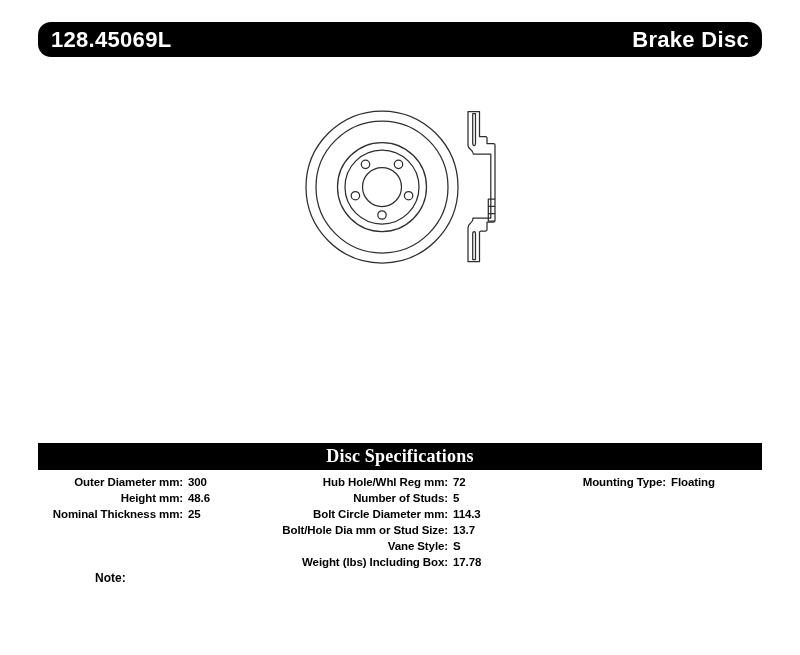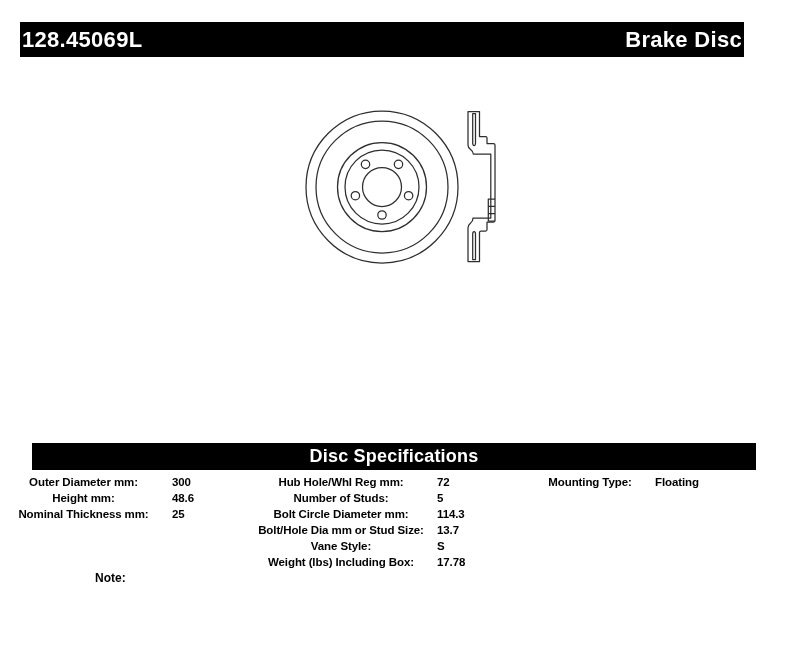--- a/index.html
+++ b/index.html
@@ -5,37 +5,37 @@
   html,body{margin:0;padding:0;}
   body{
     width:800px;height:655px;
     background:#ffffff;
     font-family:"Liberation Sans","DejaVu Sans",sans-serif;
     position:relative;
     color:#000;
     overflow:hidden;
   }
   .header-bar{
-    position:absolute;left:20px;top:22px;width:724px;height:35px;
+    position:absolute;left:38px;top:22px;width:724px;height:35px;
     background:#000;color:#fff;
     display:flex;align-items:center;justify-content:space-between;
-    box-sizing:border-box;padding:0 2px;
+    box-sizing:border-box;padding:0 13px;border-radius:13px;
   }
   .header-bar .part-number{font-size:22px;font-weight:bold;letter-spacing:.3px;}
   .header-bar .product-type{font-size:22px;font-weight:bold;letter-spacing:.3px;}
   .drawing-svg{position:absolute;left:280px;top:88px;}
   .spec-bar{
-    position:absolute;left:32px;top:443px;width:724px;height:27px;
+    position:absolute;left:38px;top:443px;width:724px;height:27px;
     background:#000;color:#fff;
     display:flex;align-items:center;justify-content:center;
-    font-size:18px;font-weight:bold;letter-spacing:.2px;
+    font-size:18px;font-weight:bold;letter-spacing:.2px;font-family:Liberation Serif, serif;
   }
   .spec-col{position:absolute;top:474px;}
   .spec-col .spec-row{display:flex;height:16px;line-height:16px;font-size:11.5px;font-weight:bold;letter-spacing:-0.1px;}
-  .spec-col .spec-label{display:inline-block;text-align:center;white-space:nowrap;}
+  .spec-col .spec-label{display:inline-block;text-align:right;white-space:nowrap;margin-left:16px;}
   .spec-col .spec-value{display:inline-block;text-align:center;margin-left:5px;white-space:nowrap;}
   .col-1{left:0px;}   .col-1 .spec-label{width:167px;}
   .col-2{left:250px;} .col-2 .spec-label{width:182px;}
   .col-3{left:530px;} .col-3 .spec-label{width:120px;}
   .note-label{position:absolute;left:95px;top:571px;font-size:12px;font-weight:bold;text-align:right;}
 </style>
 </head>
 <body>
 
 <div class="header-bar">

